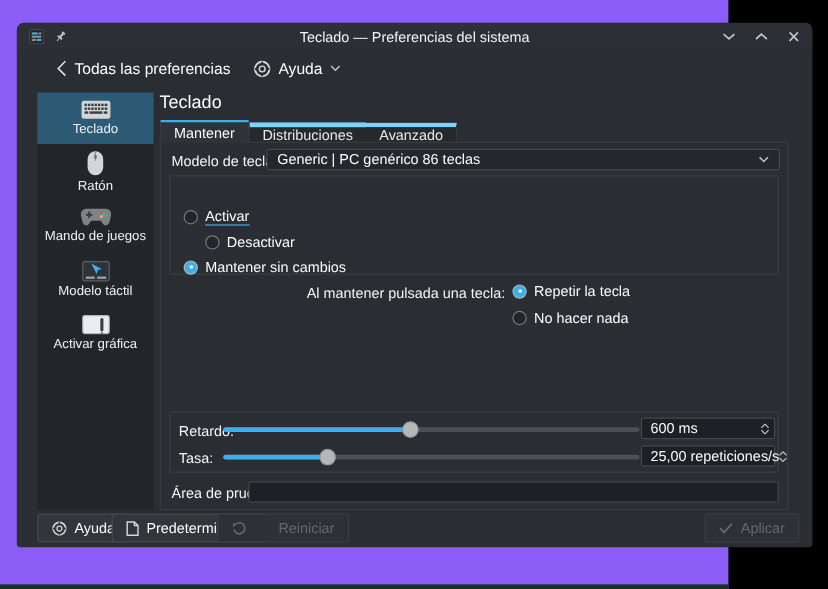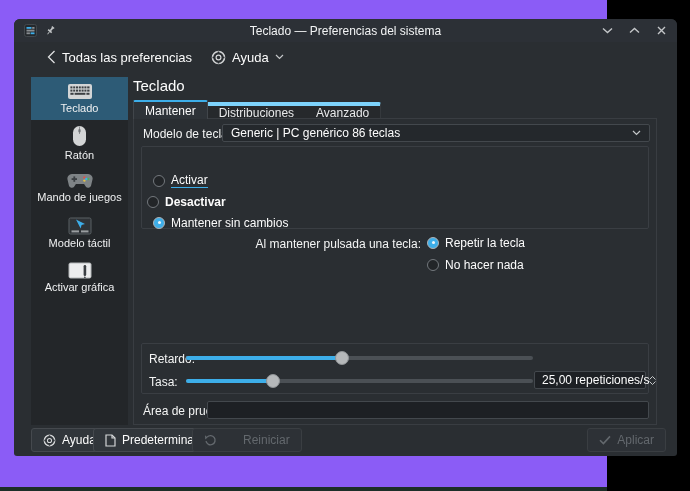--- a/index.html
+++ b/index.html
@@ -234,21 +234,21 @@
         <svg width="9" height="6" viewBox="0 0 9 6">
           <polyline points="1,1 4.5,4.5 8,1" fill="none" stroke="#c3c6c8" stroke-width="1.2"></polyline>
         </svg>
       </div>
 
       <div class="groupbox" style="left:7px; top:27px; width:508px; height:83px;">
         <div class="radio-row" style="left:11px; top:27px;">
           <span class="radio"></span>
           <span class="rlbl focused">Activar</span>
         </div>
-        <div class="radio-row" style="left:5px; top:48px;font-weight:bold;">
+        <div class="radio-row" style="left:29px; top:48px;">
           <span class="radio"></span>
           <span class="rlbl">Desactivar</span>
         </div>
         <div class="radio-row" style="left:11px; top:69px;">
           <span class="radio checked"></span>
           <span class="rlbl">Mantener sin cambios</span>
         </div>
       </div>
 
       <span class="flabel" style="left:0; top:118px; width:287px; text-align:right;">Al mantener pulsada una tecla:</span>
@@ -260,20 +260,31 @@
         <span class="radio"></span>
         <span class="rlbl">No hacer nada</span>
       </div>
 
       <div class="groupbox" style="left:7px; top:224px; width:508px; height:51px;">
         <span class="flabel" style="left:7px; top:8px;">Retardo:</span>
         <div class="slider" style="left:44px; top:7px; width:347px;">
           <span class="track"></span>
           <span class="slider-fill" style="width: 45%;"></span>
           <span class="slider-handle" style="left: 45%;"></span>
+        </div>
+        <div class="spinbox" style="left:392px; top:4px; width:112px;">
+          <span class="sval">600 ms</span>
+          <span class="spin-arrows">
+            <svg width="7" height="4" viewBox="0 0 7 4">
+                <polyline points="0.5,3.5 3.5,0.5 6.5,3.5" fill="none" stroke="#c3c6c8" stroke-width="1"></polyline>
+              </svg>
+            <svg width="7" height="4" viewBox="0 0 7 4">
+                <polyline points="0.5,0.5 3.5,3.5 6.5,0.5" fill="none" stroke="#c3c6c8" stroke-width="1"></polyline>
+              </svg>
+          </span>
         </div>
 
         <span class="flabel" style="left:7px; top:31px;">Tasa:</span>
         <div class="slider" style="left:44px; top:30px; width:347px;">
           <span class="track"></span>
           <span class="slider-fill" style="width: 25%;"></span>
           <span class="slider-handle" style="left: 25%;"></span>
         </div>
         <div class="spinbox" style="left:392px; top:27px; width:112px;">
           <span class="sval">25,00 repeticiones/s</span>
@@ -300,21 +311,21 @@
       </svg>
       <span>Ayuda</span>
     </div>
     <div class="footer-btn" style="left:79px;">
       <svg width="11" height="13" viewBox="0 0 11 13">
         <path d="M1,1 h6 l3,3 v8 h-9 z" fill="none" stroke="#d4d6d7" stroke-width="1.2"></path>
         <path d="M7,1 v3 h3" fill="none" stroke="#d4d6d7" stroke-width="1.2"></path>
       </svg>
       <span>Predeterminados</span>
     </div>
-    <div class="footer-btn disabled" style="left:178px;gap:26px;">
+    <div class="footer-btn disabled" style="left:167px;gap:26px;">
       <svg width="13" height="13" viewBox="0 0 13 13">
         <path d="M3.2,3 A4.6,4.6 0 1 1 2,7.2" fill="none" stroke="#63686d" stroke-width="1.4"></path>
         <path d="M1,1.2 L3.6,3.4 L1.2,5.4 z" fill="#63686d"></path>
       </svg>
       <span>Reiniciar</span>
     </div>
     <div class="footer-btn disabled" style="right:11px;">
       <svg width="12" height="10" viewBox="0 0 12 10">
         <polyline points="1,5.2 4.4,8.6 11,1.4" fill="none" stroke="#63686d" stroke-width="1.6"></polyline>
       </svg>

